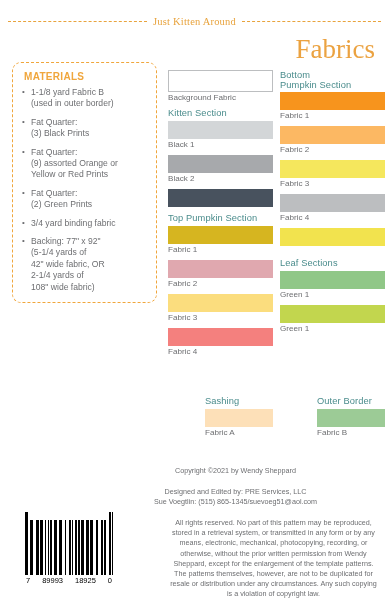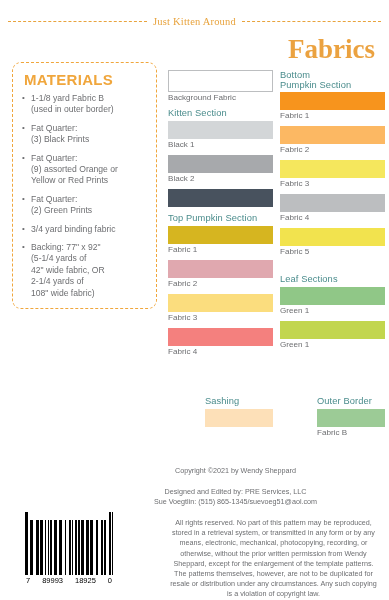--- a/index.html
+++ b/index.html
@@ -21,31 +21,31 @@
   .header-rule .ttl{
     flex:0 0 auto;padding:0 6px;
     font-family:"Liberation Serif", serif;
     font-size:10.5px;color:#e8a33d;white-space:nowrap;letter-spacing:.2px;
   }
 
   
   .fabrics-title{
     position:absolute;top:36px;right:14px;
     font-family:"Liberation Serif", serif;
-    font-size:27px;color:#eba240;line-height:1;font-weight:700;
+    font-size:27px;color:#eba240;line-height:1;font-weight:400;
   }
 
   
   .materials{
     position:absolute;left:12px;top:62px;width:145px;
     border:1.5px dashed #f0a63c;border-radius:9px;
     padding:8px 8px 8px 9px;box-sizing:border-box;
   }
   .materials h2{
-    margin:0 0 5px 2px;font-size:15px;font-weight:bold;
+    margin:0 0 5px 2px;font-size:10px;font-weight:bold;
     color:#f0a63c;letter-spacing:.3px;
   }
   .materials ul{margin:0;padding:0;list-style:none;}
   .materials li{
     position:relative;padding-left:9px;margin-bottom:7px;
     font-size:8.6px;line-height:11.4px;color:#6d6e71;
   }
   .materials li:last-child{margin-bottom:1px;}
   .materials li:before{
     content:"\2022";position:absolute;left:0;top:-1px;
@@ -155,37 +155,37 @@
     <div id="bottom-pumpkin-swatches">
         <div class="swatch" style="background: rgb(247, 148, 29);"></div>
         <div class="cap">Fabric 1</div>
         <div class="swatch" style="background: rgb(252, 184, 99);"></div>
         <div class="cap">Fabric 2</div>
         <div class="swatch" style="background: rgb(245, 231, 93);"></div>
         <div class="cap">Fabric 3</div>
         <div class="swatch" style="background: rgb(188, 190, 192);"></div>
         <div class="cap">Fabric 4</div>
         <div class="swatch" style="background: rgb(242, 227, 78);"></div>
-        <div class="cap">Fabric 5</div>
       </div>
 
     <div class="gap-md"></div>
     <div class="sec-head">Leaf Sections</div>
     <div id="leaf-swatches">
         <div class="swatch" style="background: rgb(144, 199, 135);"></div>
         <div class="cap">Green 1</div>
         <div class="swatch" style="background: rgb(194, 214, 78);"></div>
         <div class="cap">Green 1</div>
       </div>
   </div>
 
   <div class="bottom-row">
     <div class="cell">
       <div class="sec-head">Sashing</div>
       <div class="swatch" id="sashing-swatch" style="background: rgb(253, 224, 184);"></div>
+      <div class="cap">Fabric A</div>
     </div>
     <div class="cell">
       <div class="sec-head">Outer Border</div>
       <div class="swatch" id="outer-border-swatch" style="background: rgb(156, 203, 150);"></div>
       <div class="cap">Fabric B</div>
     </div>
   </div>
 
   <div class="credits">
     <div class="c1">Copyright ©2021 by Wendy Sheppard</div>

